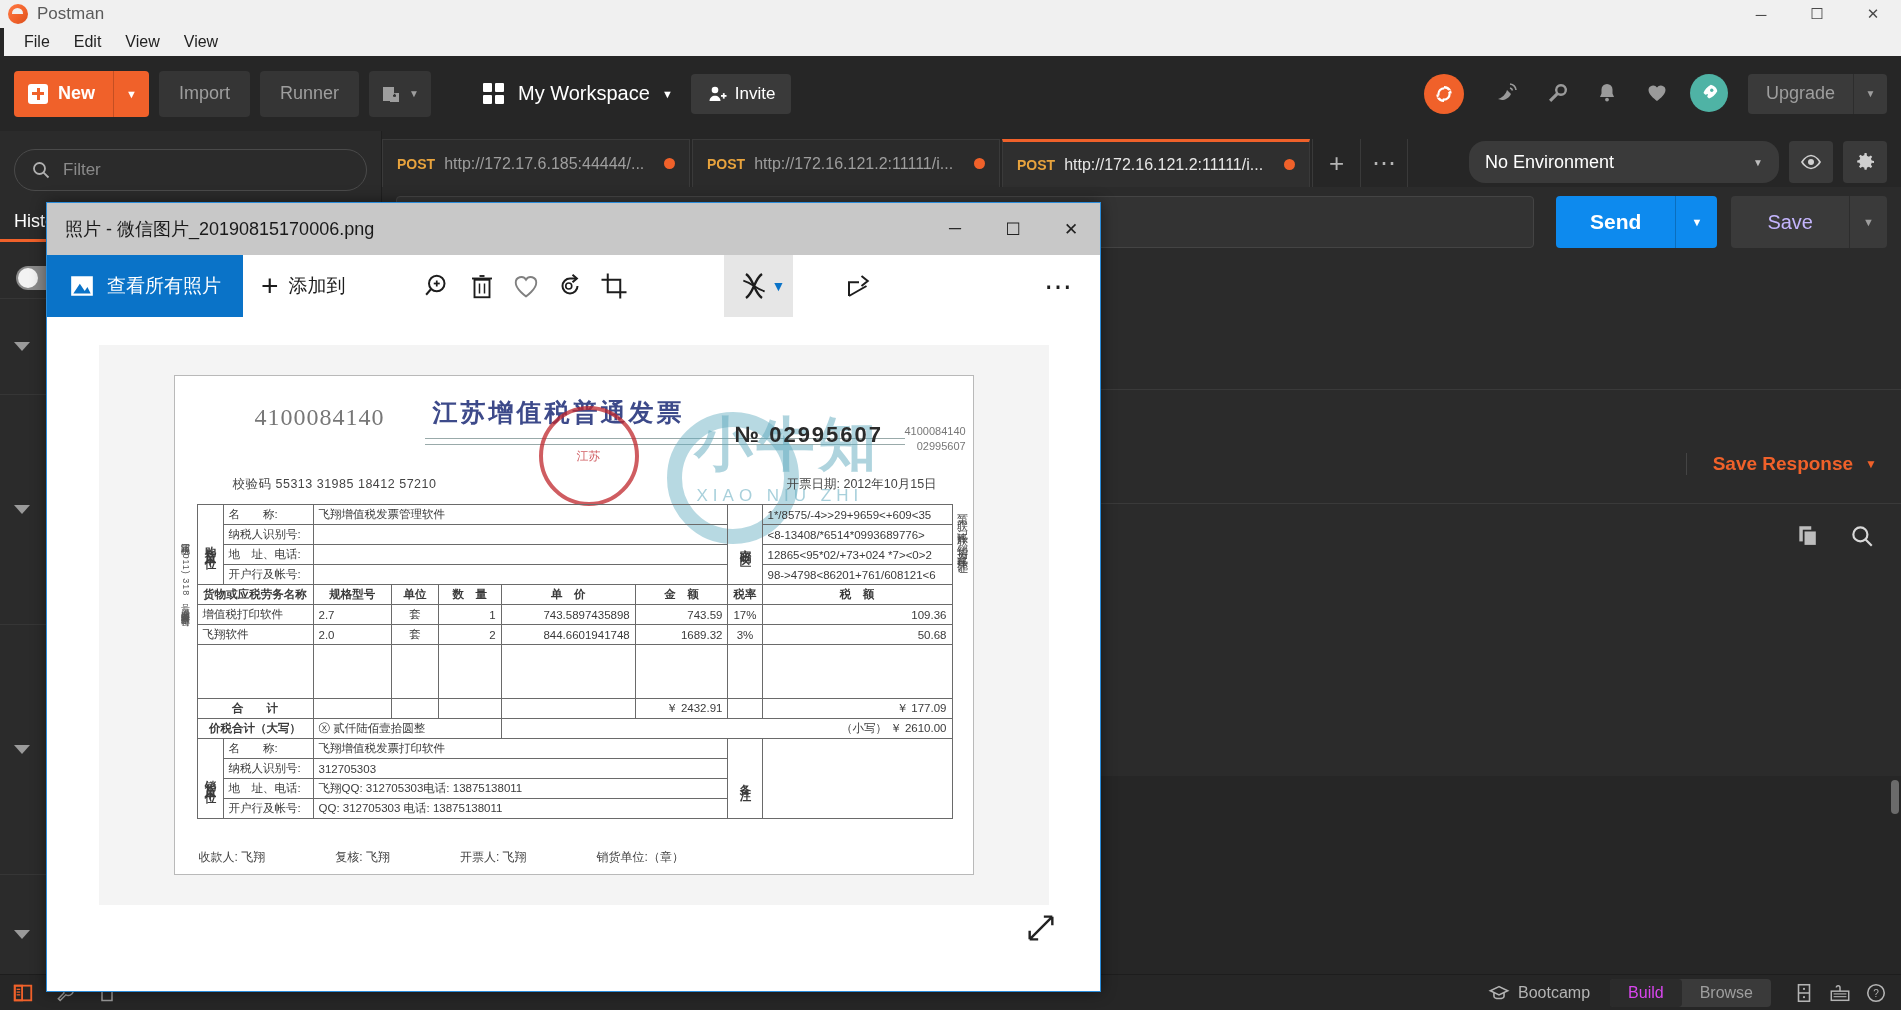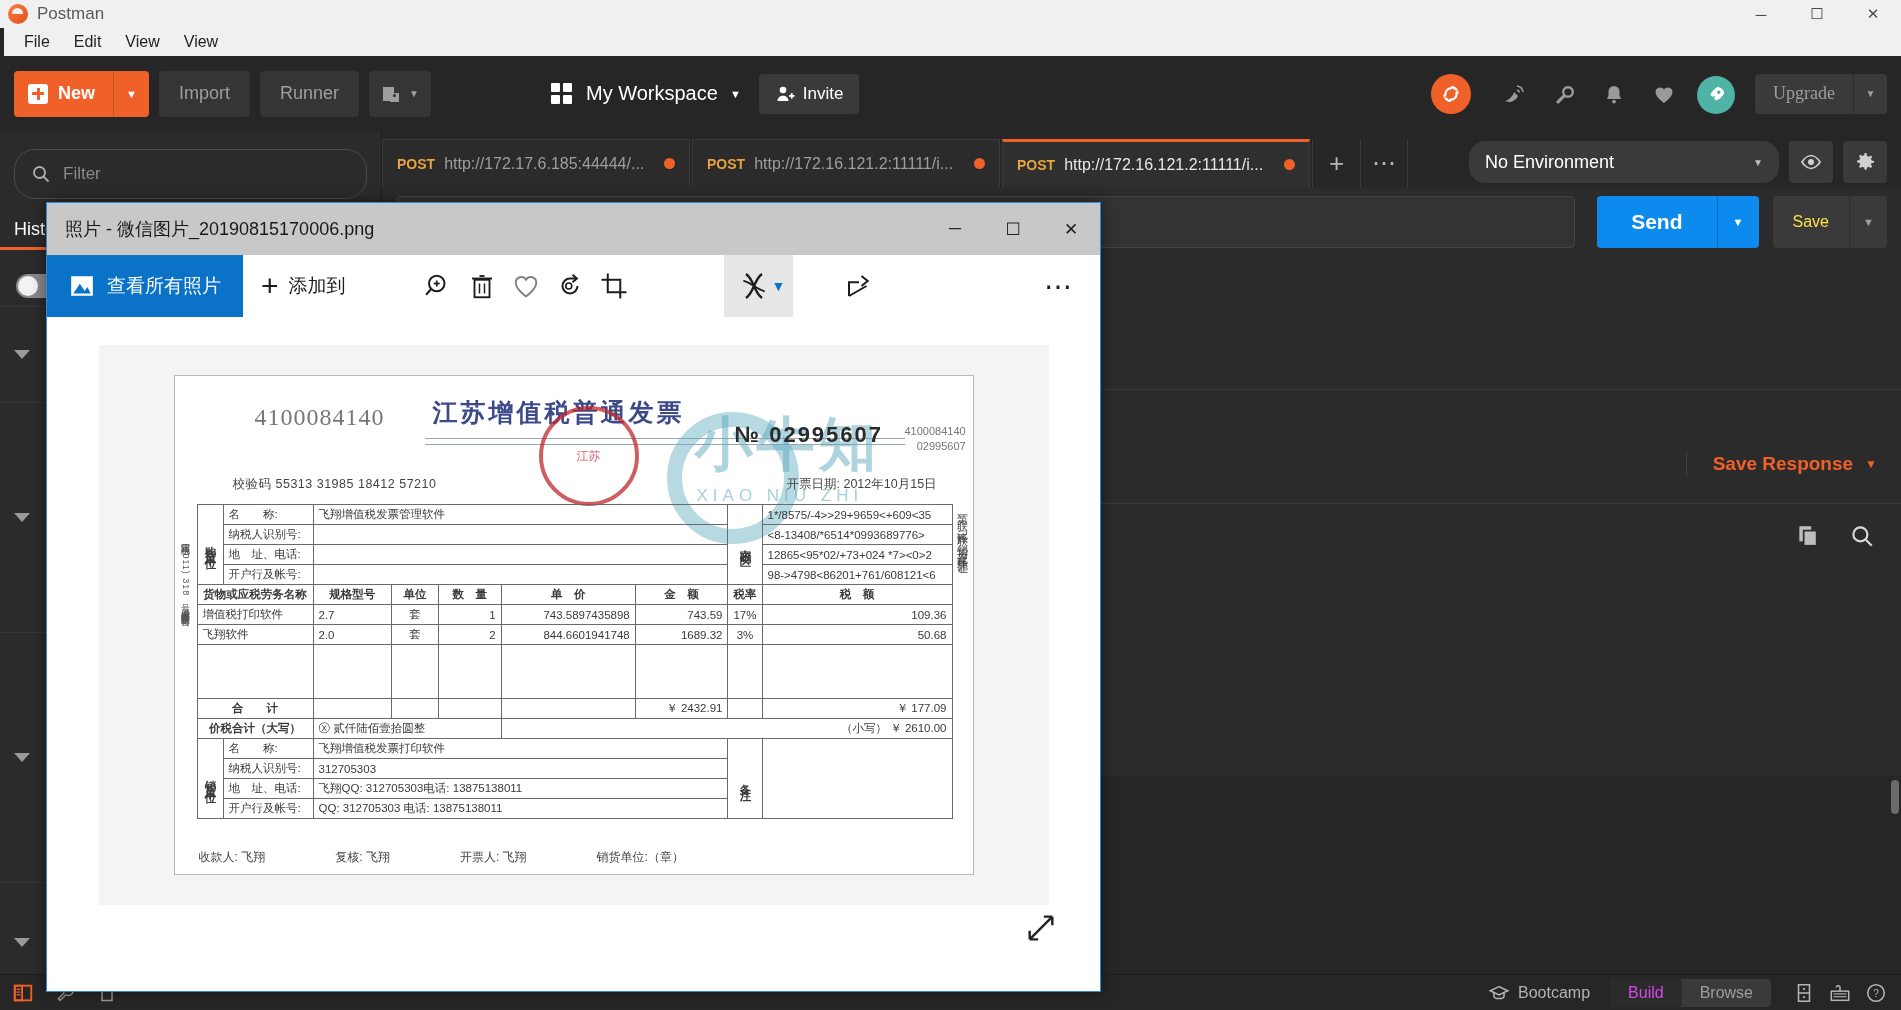--- a/index.html
+++ b/index.html
@@ -52,38 +52,38 @@
   .plus-box::before{left:9px;top:4px;width:3px;height:12px;}
   .plus-box::after{left:4px;top:8.5px;width:12px;height:3px;}
   .btn-new .caret { width: 36px; height: 46px; display:flex;align-items:center;justify-content:center;
                     border-left:1px solid rgba(0,0,0,.18); color:#fff; font-size:11px;}
   .hbtn {
     margin-left: 10px; height: 46px; padding: 0 20px; background: #353535; border-radius: 4px;
     color: #9e9e9e; font-size: 18px; display: flex; align-items: center; justify-content: center;
   }
   .hbtn.sm { padding: 0 12px; }
   .hbtn .cdown { font-size: 10px; margin-left: 8px; }
-  .ws-group { margin-left: 120px; display: flex; align-items: center; }
+  .ws-group { margin-left: 52px; display: flex; align-items: center; }
   .grid-icon { display:grid; grid-template-columns: 9px 9px; grid-template-rows: 9px 9px; gap:3px; }
   .grid-icon i { background:#fff; border-radius:1px; display:block; }
   .ws-label { color:#fff; font-size:20px; margin-left:14px; }
   .ws-caret { color:#fff; font-size:11px; margin-left:12px; }
   .invite-btn { margin-left:18px; height:40px; padding:0 16px; background:#3a3a3a; border-radius:4px;
                 display:flex; align-items:center; color:#fff; font-size:17px; }
-  .hdr-right { margin-left:auto; display:flex; align-items:flex-end; padding-right:14px;font-family:Liberation Serif, serif; }
+  .hdr-right { margin-left:auto; display:flex; align-items:flex-start; padding-right:14px; }
   .sync-circle { width:40px;height:40px;border-radius:50%;background:#f0612a;display:flex;align-items:center;justify-content:center;margin-right:18px;}
   .hicon { width:38px;height:38px;display:flex;align-items:center;justify-content:center;margin:0 6px;color:#9a9a9a;}
   .rocket { width:38px;height:38px;border-radius:50%;background:#4fb3a5;display:flex;align-items:center;justify-content:center;margin:0 8px;}
   .upgrade { margin-left:12px;height:40px;background:#3a3a3a;border-radius:4px;display:flex;align-items:center;}
   .upgrade .t{padding:0 18px;color:#9e9e9e;font-size:18px;}
   .upgrade .c{width:34px;height:40px;display:flex;align-items:center;justify-content:center;border-left:1px solid #2d2d2d;color:#9e9e9e;font-size:10px;}
 
   
   .sidebar { position:absolute; top:131px; left:0; width:382px; height:843px; background:#2b2b2b; border-right:1px solid #1f1f1f;}
-  .filter-box { margin:18px 14px 0 14px; height:50px; border:1px solid #4a4a4a; border-radius:21px;
+  .filter-box { margin:18px 14px 0 14px; height:42px; border:1px solid #4a4a4a; border-radius:21px;
                 display:flex; align-items:center; padding:0 16px; }
   .filter-box .ph { color:#8a8a8a; font-size:17px; margin-left:12px; }
   .side-tabs { margin-top:20px; display:flex; padding:0 14px; gap:26px; position:relative;}
   .side-tab { color:#cfcfcf; font-size:18px; padding-bottom:10px; }
   .side-tab.active { color:#fff; box-shadow: inset 0 -3px 0 #f0612a; }
   .side-underline{position:absolute;left:0;right:0;bottom:0;height:3px;background:#f0612a;}
   .toggle-row{ margin-top:16px; padding:0 16px; display:flex; align-items:center; height:40px;}
   .toggle { width:46px;height:24px;border-radius:12px;background:#8a8a8a;position:relative;}
   .toggle::after{content:"";position:absolute;left:2px;top:2px;width:20px;height:20px;border-radius:50%;background:#f2f2f2;}
   .hist-group{ border-top:1px solid #363636; height:96px; display:flex; align-items:center; padding-left:14px;}
@@ -111,21 +111,21 @@
   .env-select .c{margin-left:auto;font-size:10px;color:#bdbdbd;}
   .env-ico { width:44px;height:42px;background:#3a3a3a;border-radius:4px;margin-left:10px;
              display:flex;align-items:center;justify-content:center;color:#d0d0d0;}
 
   .url-row { height:70px; display:flex; align-items:center; padding:0 14px; }
   .url-field { flex:1; height:52px; background:#333; border:1px solid #444; border-radius:4px;}
   .send-btn { margin-left:22px; height:52px; background:#0d8aee; border-radius:4px; display:flex; align-items:center;}
   .send-btn .t{ padding:0 34px; color:#fff; font-size:21px; font-weight:bold;}
   .send-btn .c{ width:42px;height:52px;display:flex;align-items:center;justify-content:center;color:#fff;font-size:11px;border-left:1px solid rgba(0,0,0,.2);}
   .save-btn { margin-left:14px; height:52px; background:#3a3a3a; border-radius:4px; display:flex; align-items:center;}
-  .save-btn .t{ padding:0 20px; color:#fde047; font-size:16px;}
+  .save-btn .t{ padding:0 36px; color:#c4b5fd; font-size:20px;}
   .save-btn .c{ width:38px;height:52px;display:flex;align-items:center;justify-content:center;color:#9e9e9e;font-size:11px;border-left:1px solid #2d2d2d;}
 
   
   .resp-wrap{ position:absolute; top:258px; left:0; right:0; bottom:0; border-top:1px solid #3a3a3a;}
   .resp-meta{ height:58px; display:flex; padding:0 14px;flex-direction:column; }
   .meta-item{ margin-right:30px; font-size:18px; color:#9e9e9e;}
   .meta-item b{ color:#45bb7a; font-weight:normal; }
   .save-resp{ margin-left:auto; display:flex;align-items:center; border-left:1px solid #444; padding-left:26px; padding-right:10px;}
   .save-resp .t{ color:#f0612a; font-size:19px; font-weight:bold;}
   .save-resp .c{ color:#f0612a; font-size:12px; margin-left:12px;}

